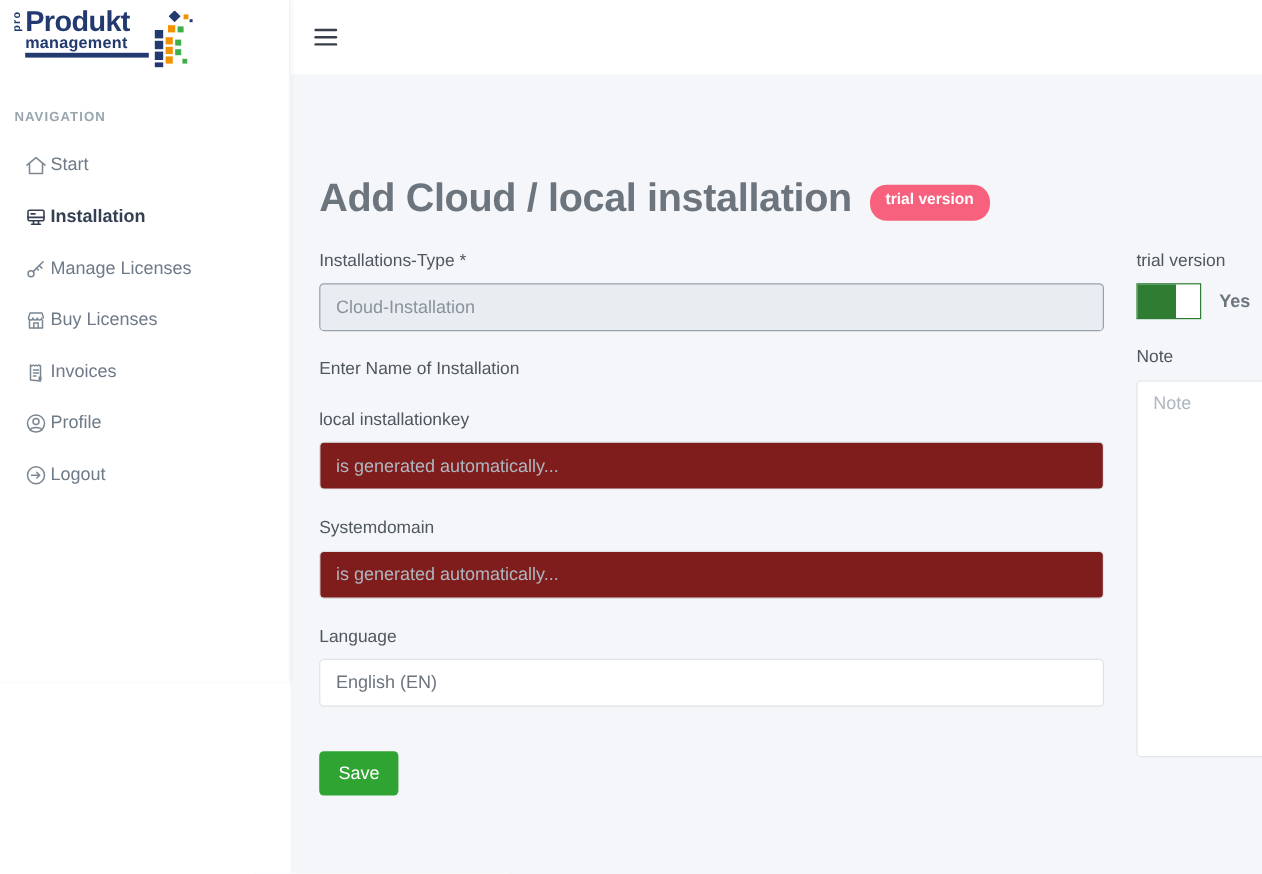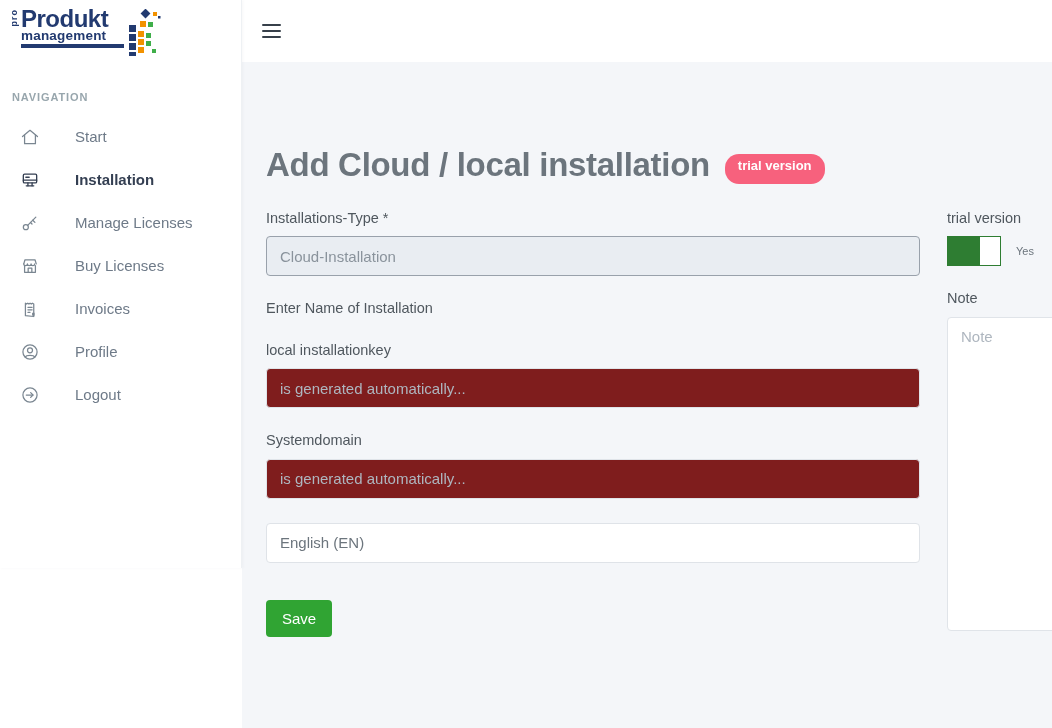--- a/index.html
+++ b/index.html
@@ -27,21 +27,21 @@
   .logo-line2 { color:var(--navy); font-weight:bold; font-size:13.5px; line-height:1; letter-spacing:0.2px; }
   .logo-bar { height:4px; background:var(--navy); margin-top:2px; width:103px; }
   .logo-mosaic { margin-left:2px; margin-top:0; }
 
   .nav-section-label {
     margin:30px 0 0 12px; font-size:11px; font-weight:bold;
     color:#98a6ad; letter-spacing:0.08em;
   }
   .nav { margin-top:12px; }
   .nav-item {
-    display:flex; align-items:center; height:43px; padding-left:20px; gap:35px;
+    display:flex; align-items:center; height:43px; padding-left:20px; gap:2px;
     color:#6e7a88; font-size:15px; cursor:pointer;
   }
   .nav-item .nv-icon { width:20px; height:20px; flex:0 0 20px; color:#7a8691; display:flex; align-items:center; }
   .nav-item.active { color:#343f52; font-weight:bold; }
   .nav-item.active .nv-icon { color:#343f52; }
   .nv-icon svg { width:20px; height:20px; display:block; }
 
   
   .main { flex:1; display:flex; flex-direction:column; min-width:0; }
   .topbar { height:62px; background:#ffffff; display:flex; align-items:center; padding-left:20px; }
@@ -80,21 +80,21 @@
     font-family:"Liberation Sans", sans-serif;
   }
 
   
   .toggle-row { display:flex; align-items:center; gap:15px; margin-bottom:24px; }
   .toggle {
     width:54px; height:30px; border:1px solid var(--toggle-green);
     background:#ffffff; display:flex; cursor:pointer; padding:0;
   }
   .toggle .toggle-on { width:32px; height:100%; background:var(--toggle-green); }
-  .toggle-state { font-size:11px; color:#6c757d; }
+  .toggle-state { font-size:15px; color:#6c757d;font-weight:bold; }
   .note-area {
     width:240px; height:314px; border:1px solid #e0e4e9; border-radius:4px;
     background:#ffffff; padding:10px 13px; font-family:"Liberation Sans", sans-serif;
     font-size:15px; color:#6c757d; resize:none; outline:none;
   }
   .note-area::placeholder { color:#aeb6bf; opacity:1; }
 </style>
 </head>
 <body>
 
@@ -248,20 +248,21 @@
             <label class="field-label">local installationkey</label>
             <input class="ctl ctl-disabled" disabled="" placeholder="is generated automatically..." style="">
           </div>
 
           <div class="field-group">
             <label class="field-label">Systemdomain</label>
             <input class="ctl ctl-disabled" disabled="" placeholder="is generated automatically..." style="">
           </div>
 
           <div class="field-group">
+            <label class="field-label">Language</label>
             <input class="ctl" readonly="" value="English (EN)" style="">
           </div>
 
           <button class="btn-save">Save</button>
         </div>
 
         <div class="col-right">
           <label class="field-label">trial version</label>
           <div class="toggle-row">
             <button class="toggle" aria-label="trial version toggle">

